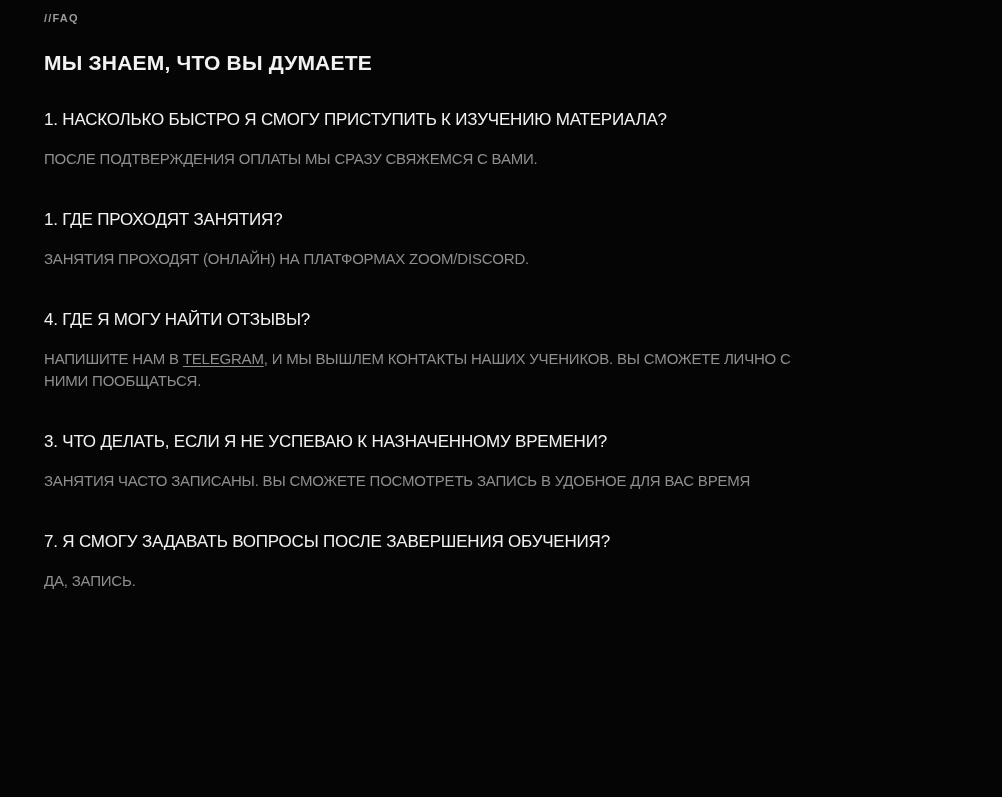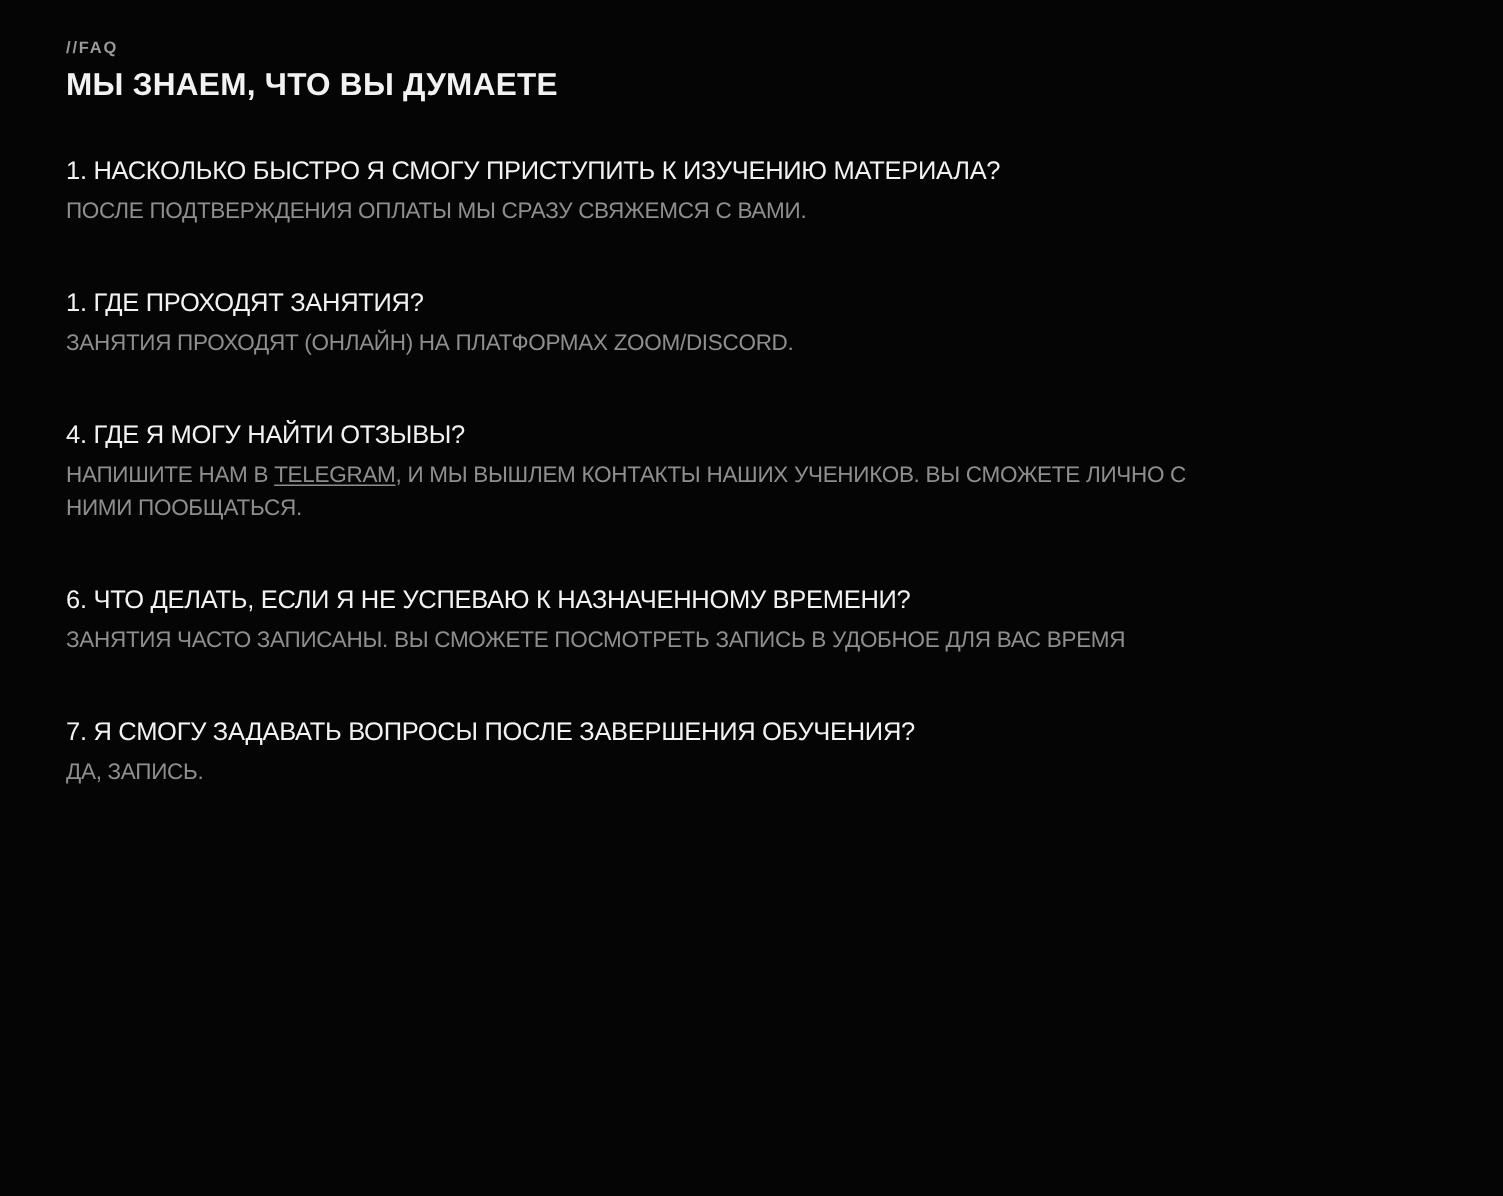--- a/index.html
+++ b/index.html
@@ -12,32 +12,32 @@
     width: 1002px;
     height: 797px;
     overflow: hidden;
     font-family: "Liberation Sans", sans-serif;
   }
 
   .page {
     width: 892px;
     height: 797px;
     background: var(--bg, #050505);
-    padding: 26px 60px 0 44px;
+    padding: 12px 60px 0 44px;
   }
 
   .eyebrow {
     color: var(--eyebrow, #9a9a9a);
     font-size: 11px;
     font-weight: 700;
     letter-spacing: 1.2px;
   }
 
   .page-title {
-    margin-top: 7px;
+    margin-top: 27px;
     color: var(--question, #f2f2f2);
     font-size: 21px;
     font-weight: 700;
     letter-spacing: 0.2px;
   }
 
   .faq-list {
     margin-top: 36px;
     max-width: 898px;
   }
@@ -48,21 +48,21 @@
 
   .faq-question {
     color: var(--question, #f2f2f2);
     font-size: 17px;
     font-weight: 400;
     letter-spacing: -0.2px;
     line-height: 17px;
   }
 
   .faq-answer {
-    margin-top: 8px;
+    margin-top: 20px;
     color: var(--answer, #8e8e8e);
     font-size: 15px;
     font-weight: 400;
     letter-spacing: -0.2px;
     line-height: 22px;
   }
 
   .answer-link {
     color: var(--answer, #8e8e8e);
     text-underline-offset: 2px;
@@ -87,21 +87,21 @@
     <div class="faq-answer"><span>ЗАНЯТИЯ ПРОХОДЯТ (ОНЛАЙН) НА ПЛАТФОРМАХ ZOOM/DISCORD.</span></div>
   </div>
 
 
   <div class="faq-item">
     <div class="faq-question">4. ГДЕ Я МОГУ НАЙТИ ОТЗЫВЫ?</div>
     <div class="faq-answer"><span>НАПИШИТЕ НАМ В </span><a class="answer-link" href="#">TELEGRAM</a><span>, И МЫ ВЫШЛЕМ КОНТАКТЫ НАШИХ УЧЕНИКОВ. ВЫ СМОЖЕТЕ ЛИЧНО С НИМИ ПООБЩАТЬСЯ.</span></div>
   </div>
 
   <div class="faq-item">
-    <div class="faq-question">6. ЧТО ДЕЛАТЬ, ЕСЛИ Я НЕ УСПЕВАЮ К НАЗНАЧЕННОМУ ВРЕМЕНИ?</div>
+    <div class="faq-question">3. ЧТО ДЕЛАТЬ, ЕСЛИ Я НЕ УСПЕВАЮ К НАЗНАЧЕННОМУ ВРЕМЕНИ?</div>
     <div class="faq-answer"><span>ЗАНЯТИЯ ЧАСТО ЗАПИСАНЫ. ВЫ СМОЖЕТЕ ПОСМОТРЕТЬ ЗАПИСЬ В УДОБНОЕ ДЛЯ ВАС ВРЕМЯ</span></div>
   </div>
 
 
   <div class="faq-item">
     <div class="faq-question">7. Я СМОГУ ЗАДАВАТЬ ВОПРОСЫ ПОСЛЕ ЗАВЕРШЕНИЯ ОБУЧЕНИЯ?</div>
     <div class="faq-answer"><span>ДА, ЗАПИСЬ.</span></div>
   </div>
 </div>
 </div>

